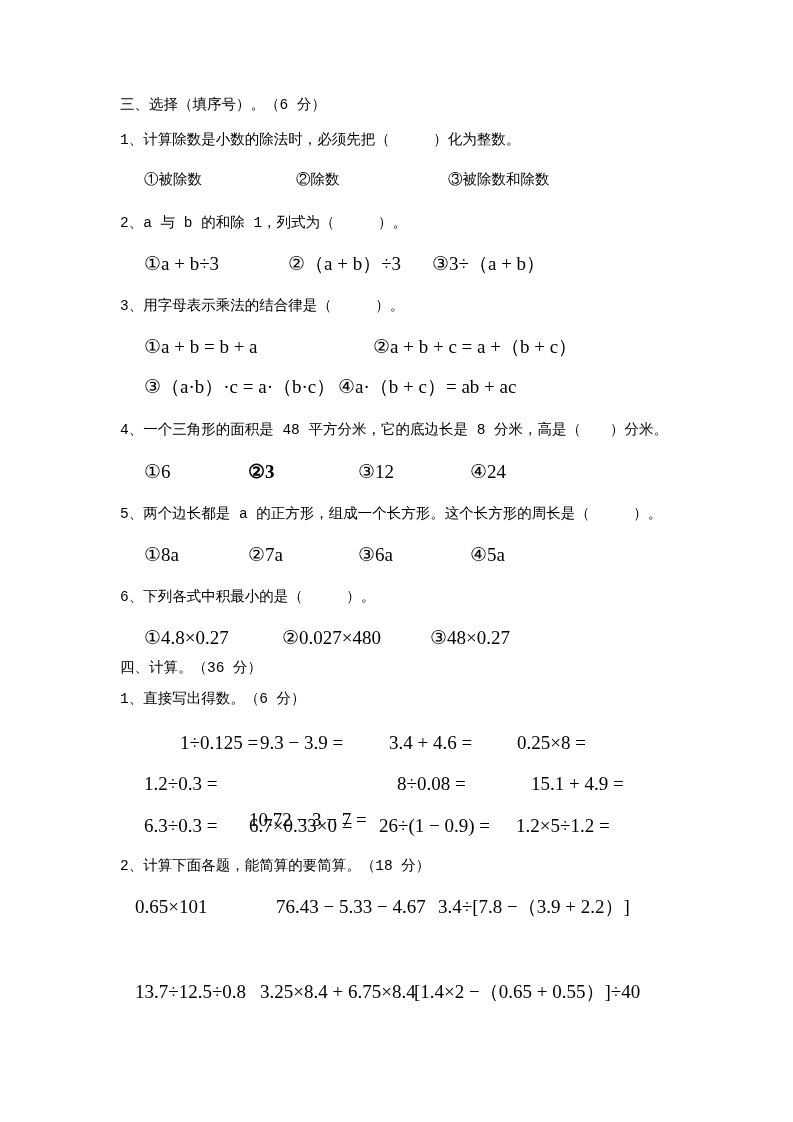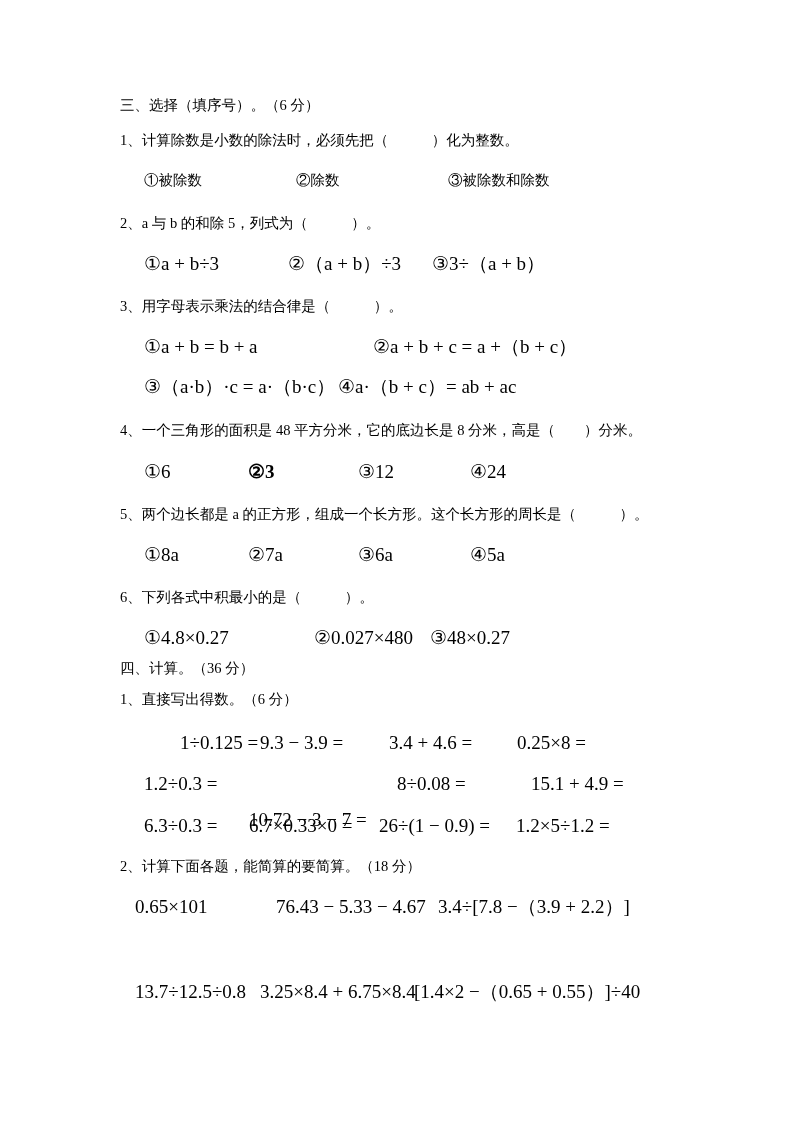--- a/index.html
+++ b/index.html
@@ -1,34 +1,34 @@
 <!DOCTYPE html>
 <html><head>
 <meta charset="utf-8">
 <style>
   html, body { margin: 0; padding: 0; background: #ffffff; }
   body { width: 793px; height: 1122px; position: relative; overflow: hidden;
          font-family: "Liberation Serif", "DejaVu Serif", serif; color: #000; }
   .line { position: absolute; white-space: pre; font-size: 15px; line-height: 18px; }
-  .cn { font-family: Liberation Serif, serif; font-size: 14.5px; }
+  .cn { font-family: Liberation Mono, monospace; font-size: 14.5px; }
   .math { font-family: "Liberation Serif", serif; font-size: 19px; }
 </style>
 </head>
 <body>
 
 <div>
 
   <div class="line cn" style="left:120px;top:96px;">三、选择（填序号）。（6 分）</div>
 
   <div class="line cn" style="left:120px;top:131px;">1、计算除数是小数的除法时，必须先把（　　　）化为整数。</div>
   <div class="line cn" style="left:144px;top:171px;">①被除数</div>
   <div class="line cn" style="left:296px;top:171px;">②除数</div>
   <div class="line cn" style="left:448px;top:171px;">③被除数和除数</div>
 
-  <div class="line cn" style="left:120px;top:214px;">2、a 与 b 的和除 5，列式为（　　　）。</div>
+  <div class="line cn" style="left:120px;top:214px;">2、a 与 b 的和除 1，列式为（　　　）。</div>
   <div class="line math" style="left:144px;top:255px;">①a + b÷3</div>
   <div class="line math" style="left:288px;top:255px;">②（a + b）÷3</div>
   <div class="line math" style="left:432px;top:255px;">③3÷（a + b）</div>
 
   <div class="line cn" style="left:120px;top:297px;">3、用字母表示乘法的结合律是（　　　）。</div>
   <div class="line math" style="left:144px;top:338px;">①a + b = b + a</div>
   <div class="line math" style="left:373px;top:338px;">②a + b + c = a +（b + c）</div>
   <div class="line math" style="left:144px;top:378px;">③（a·b）·c = a·（b·c）</div>
   <div class="line math" style="left:338px;top:378px;">④a·（b + c）= ab + ac</div>
 
@@ -39,21 +39,21 @@
   <div class="line math" style="left:470px;top:463px;">④24</div>
 
   <div class="line cn" style="left:120px;top:505px;">5、两个边长都是 a 的正方形，组成一个长方形。这个长方形的周长是（　　　）。</div>
   <div class="line math" style="left:144px;top:546px;">①8a</div>
   <div class="line math" style="left:248px;top:546px;">②7a</div>
   <div class="line math" style="left:358px;top:546px;">③6a</div>
   <div class="line math" style="left:470px;top:546px;">④5a</div>
 
   <div class="line cn" style="left:120px;top:588px;">6、下列各式中积最小的是（　　　）。</div>
   <div class="line math" style="left:144px;top:629px;">①4.8×0.27</div>
-  <div class="line math" style="left:282px;top:629px;margin-left:32px;">②0.027×480</div>
+  <div class="line math" style="left:282px;top:629px;">②0.027×480</div>
   <div class="line math" style="left:430px;top:629px;">③48×0.27</div>
 
   <div class="line cn" style="left:120px;top:659px;">四、计算。（36 分）</div>
   <div class="line cn" style="left:120px;top:690px;">1、直接写出得数。（6 分）</div>
 
   <div class="line math" style="left:144px;top:734px;margin-left:36px;">1÷0.125 =</div>
   <div class="line math" style="left:260px;top:734px;">9.3 − 3.9 =</div>
   <div class="line math" style="left:389px;top:734px;">3.4 + 4.6 =</div>
   <div class="line math" style="left:517px;top:734px;">0.25×8 =</div>
 

